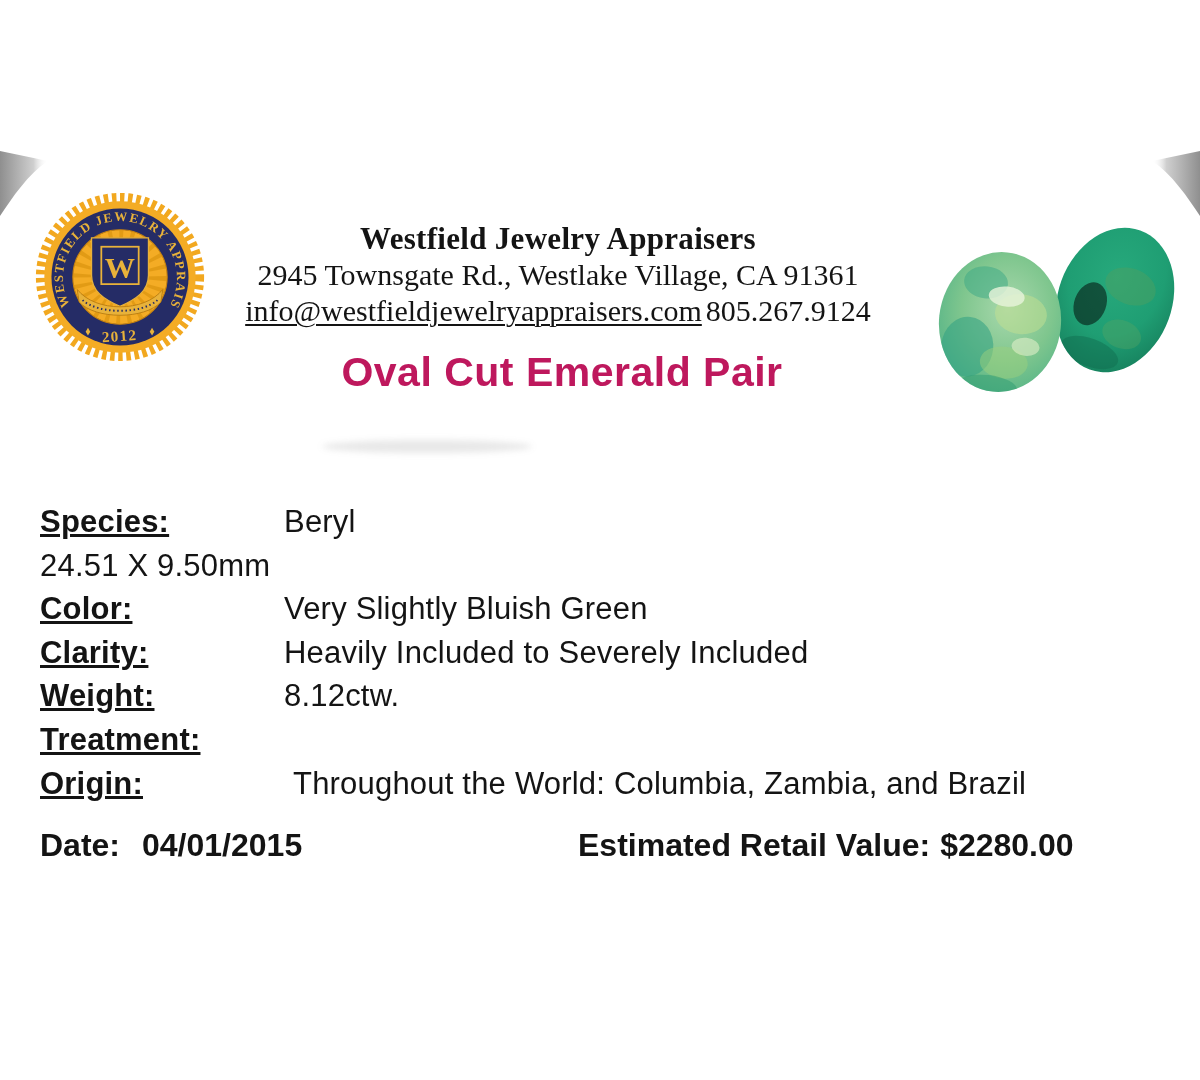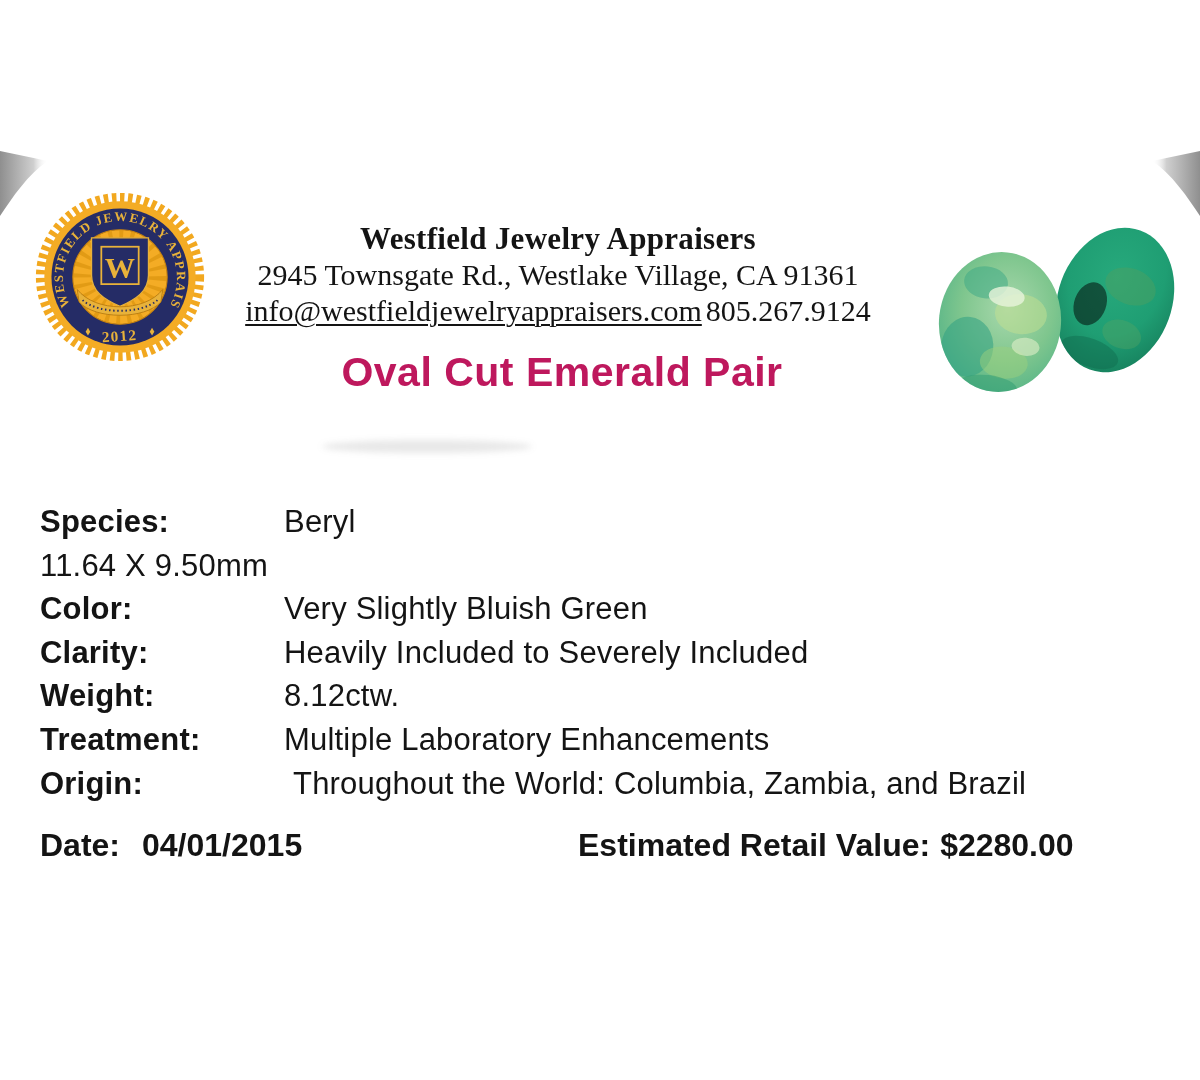--- a/index.html
+++ b/index.html
@@ -49,21 +49,21 @@
 
   
   .smudge{
     position:absolute;left:322px;top:440px;width:210px;height:13px;
     background:rgba(90,90,90,.14);border-radius:50%;filter:blur(3px);
   }
 
   
   .details{position:absolute;left:40px;top:500px;width:1120px;}
   .detail-row{display:flex;line-height:43.6px;font-size:31px;}
-  .detail-label{flex:0 0 244px;font-weight:bold;letter-spacing:.2px;}
+  .detail-label{flex:0 0 244px;font-weight:bold;letter-spacing:.2px;text-decoration:underline;}
   .detail-value{flex:1;letter-spacing:.2px;}
   .detail-row:nth-child(7) .detail-value{padding-left:9px;}
 
   
   .footer{position:absolute;left:40px;top:827px;width:1120px;font-size:32px;font-weight:bold;}
   .date-group{position:absolute;left:0;top:0;white-space:nowrap;}
   .date-group .date-value{margin-left:22px;}
   .value-group{position:absolute;left:538px;top:0;white-space:nowrap;}
   .value-group .value-amount{margin-left:10px;}
 </style>
@@ -170,37 +170,36 @@
   </svg>
 
   <div class="smudge"></div>
 
   <div class="details">
     <div class="detail-row">
       <span class="detail-label">Species:</span>
       <span class="detail-value">Beryl</span>
     </div>
     <div class="detail-row">
-      <span class="detail-value">11.64 X 9.50mm</span>
+      <span class="detail-value">24.51 X 9.50mm</span>
     </div>
     <div class="detail-row">
       <span class="detail-label">Color:</span>
       <span class="detail-value">Very Slightly Bluish Green</span>
     </div>
     <div class="detail-row">
       <span class="detail-label">Clarity:</span>
       <span class="detail-value">Heavily Included to Severely Included</span>
     </div>
     <div class="detail-row">
       <span class="detail-label">Weight:</span>
       <span class="detail-value">8.12ctw.</span>
     </div>
     <div class="detail-row">
       <span class="detail-label">Treatment:</span>
-      <span class="detail-value">Multiple Laboratory Enhancements</span>
     </div>
     <div class="detail-row">
       <span class="detail-label">Origin:</span>
       <span class="detail-value">Throughout the World: Columbia, Zambia, and Brazil</span>
     </div>
   </div>
 
   <div class="footer">
     <div class="date-group">
       <span>Date:</span><span class="date-value">04/01/2015</span>

